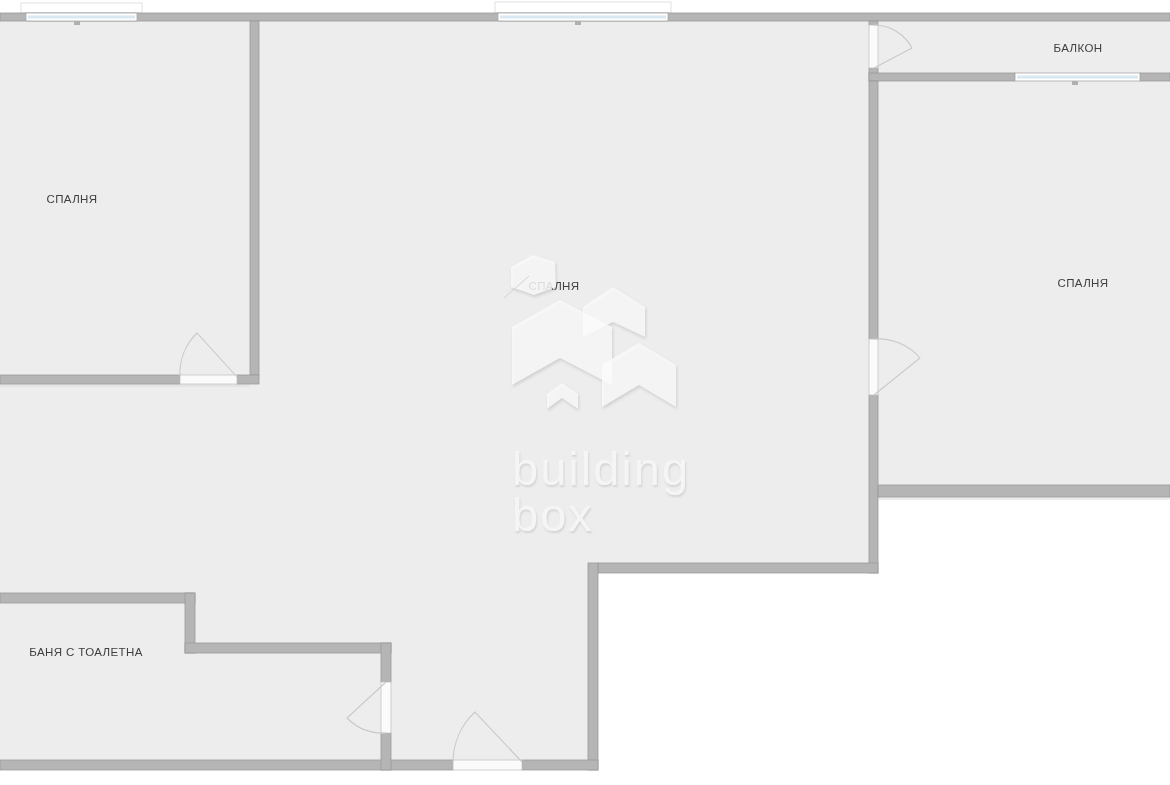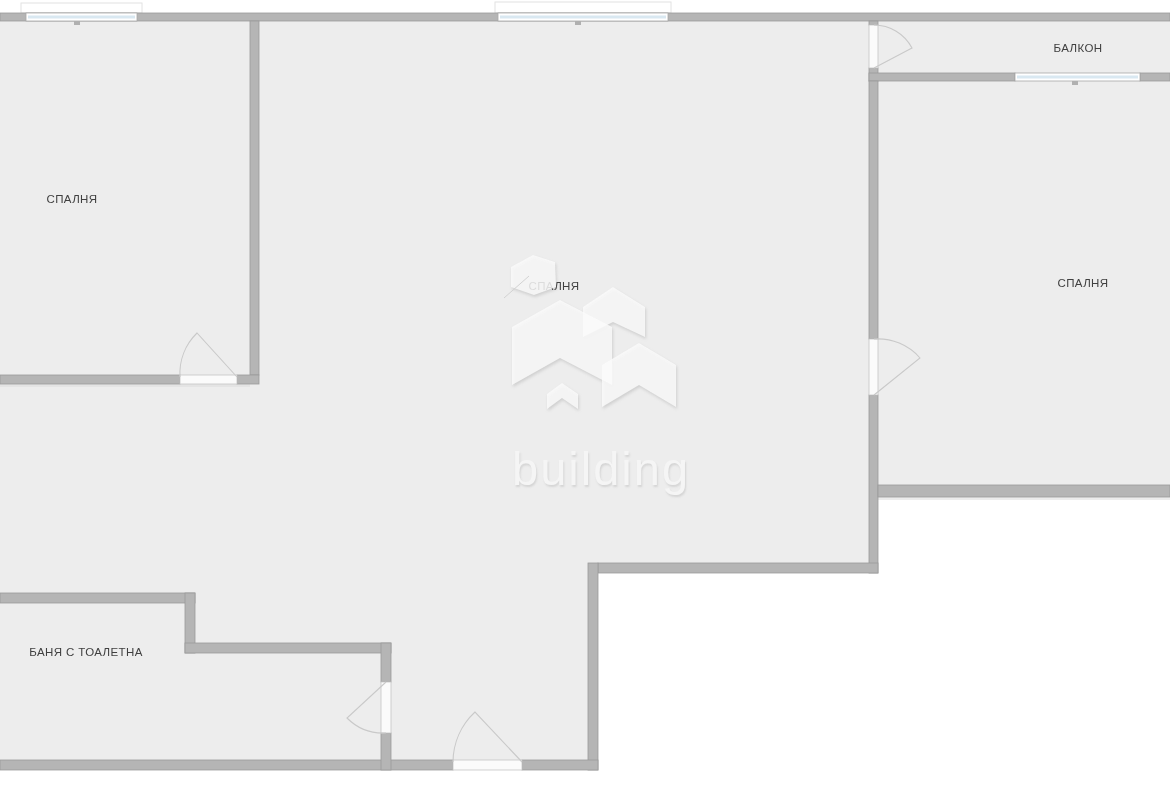--- a/index.html
+++ b/index.html
@@ -115,15 +115,16 @@
       <polygon class="wm-shape" points="512,327 560,300 612,327 612,385 560,358 512,385"></polygon>
       <polygon class="wm-shape" points="583,307 613,287 645,307 645,337 613,322 583,337"></polygon>
       <polygon class="wm-shape" points="602,365 639,343 676,365 676,407 639,385 602,407"></polygon>
       <polygon class="wm-shape" points="547,394 562,383 578,394 578,409 562,398 547,409"></polygon>
     </g>
     <path class="wm-line" d="M 504 298 L 529 276"></path>
   </svg>
 
   <div id="wm-text">
     <div>building</div>
+    <div>box</div>
   </div>
 
 </div>
 
 </body></html>

